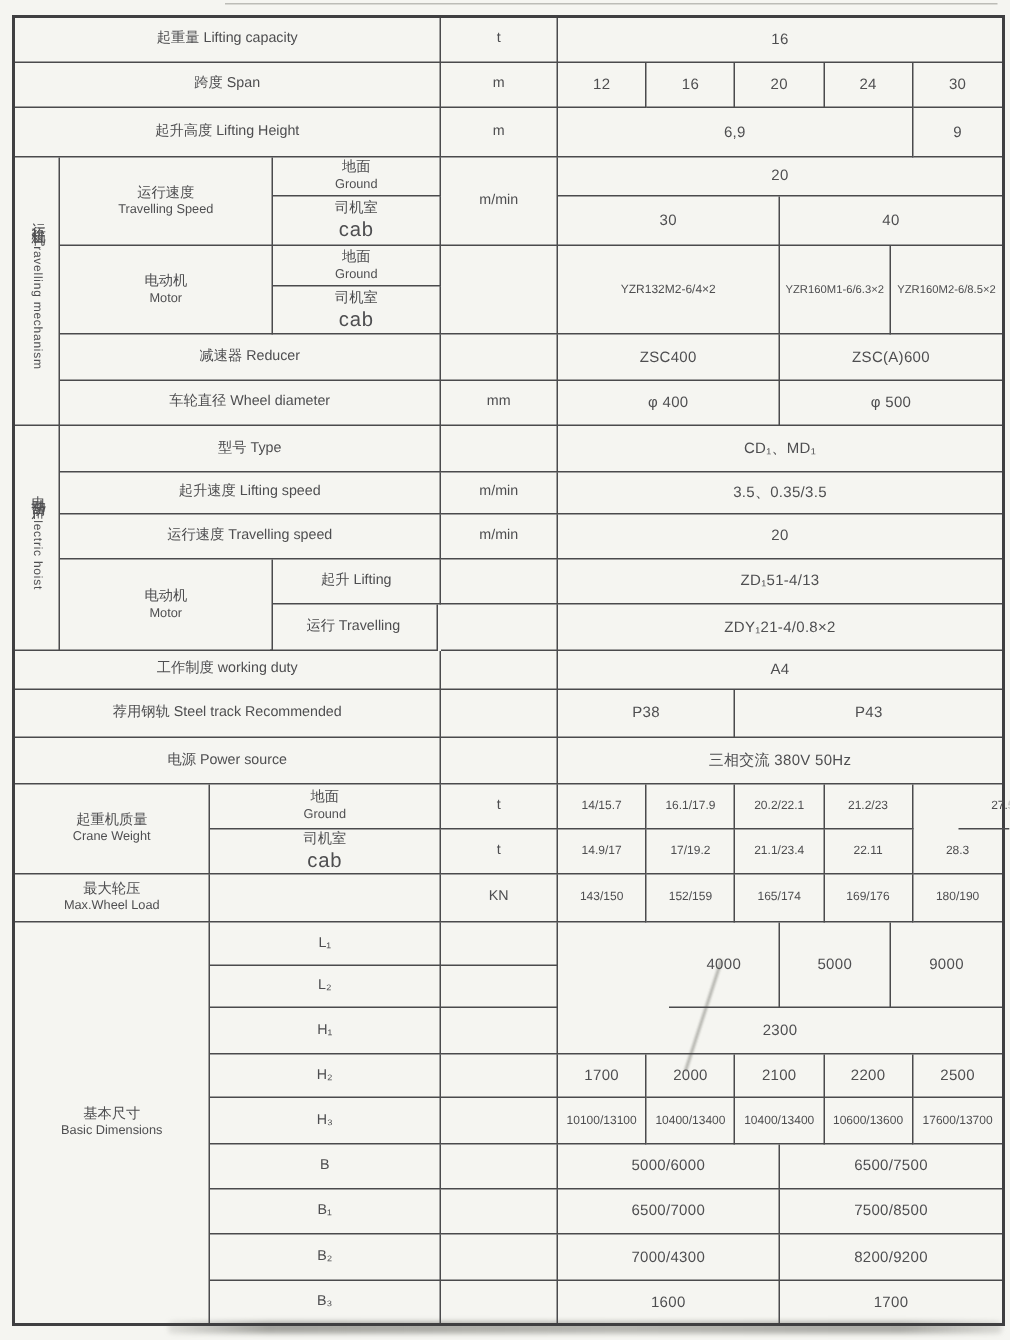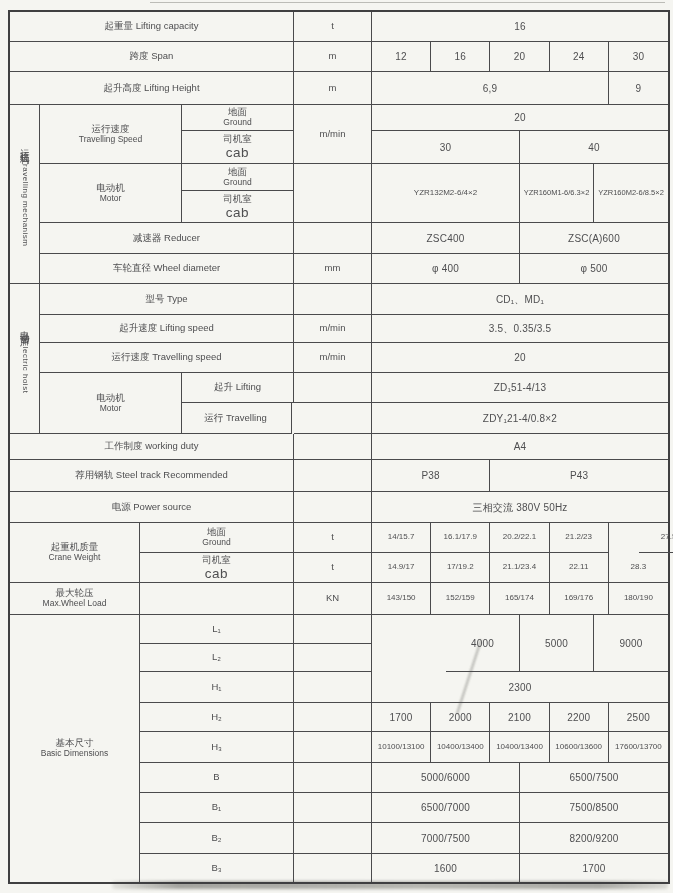--- a/index.html
+++ b/index.html
@@ -224,21 +224,21 @@
     <div class="c v" style="left:362px;top:751px;width:148px;height:30px">5000/6000</div>
     <div class="c v re" style="left:510px;top:751px;width:148px;height:30px">6500/7500</div>
 
     <div class="c" style="left:130px;top:781px;width:154px;height:30px">B₁</div>
     <div class="c" style="left:284px;top:781px;width:78px;height:30px"></div>
     <div class="c v" style="left:362px;top:781px;width:148px;height:30px">6500/7000</div>
     <div class="c v re" style="left:510px;top:781px;width:148px;height:30px">7500/8500</div>
 
     <div class="c" style="left:130px;top:811px;width:154px;height:31px">B₂</div>
     <div class="c" style="left:284px;top:811px;width:78px;height:31px"></div>
-    <div class="c v" style="left:362px;top:811px;width:148px;height:31px">7000/7500</div>
+    <div class="c v" style="left:362px;top:811px;width:148px;height:31px">7000/4300</div>
     <div class="c v re" style="left:510px;top:811px;width:148px;height:31px">8200/9200</div>
 
     <div class="c be" style="left:130px;top:842px;width:154px;height:28px">B₃</div>
     <div class="c be" style="left:284px;top:842px;width:78px;height:28px"></div>
     <div class="c v be" style="left:362px;top:842px;width:148px;height:28px">1600</div>
     <div class="c v re be" style="left:510px;top:842px;width:148px;height:28px">1700</div>
 
   </div>
 </div>
 

